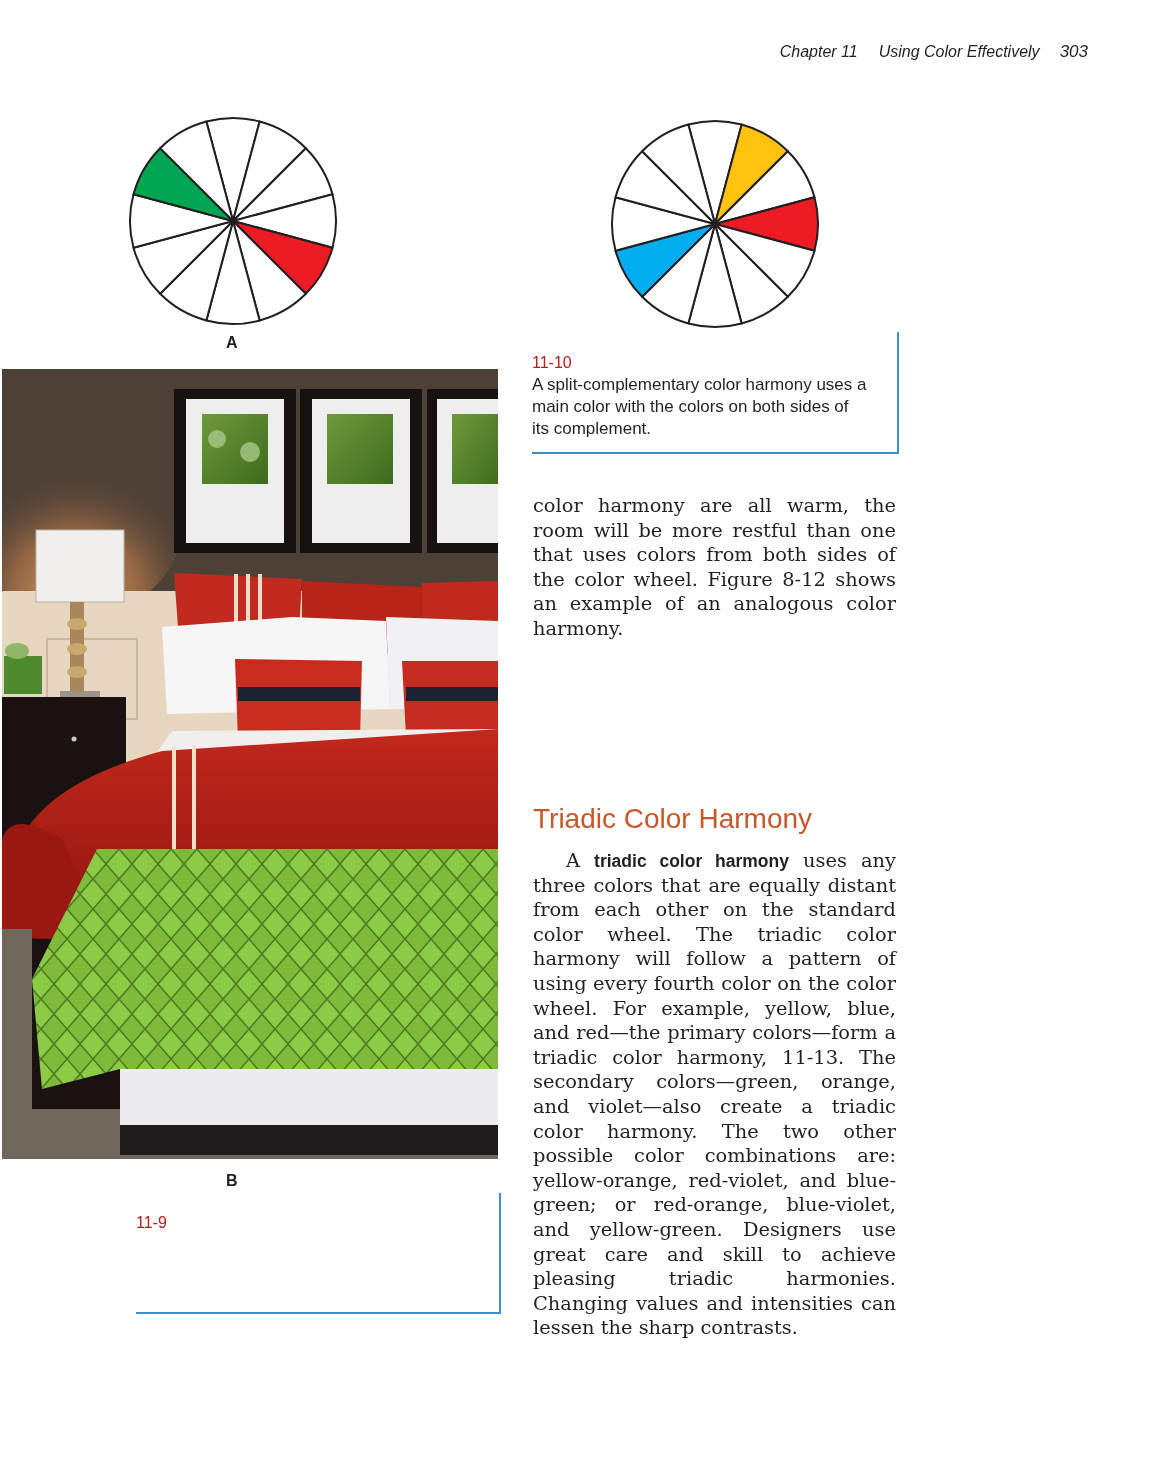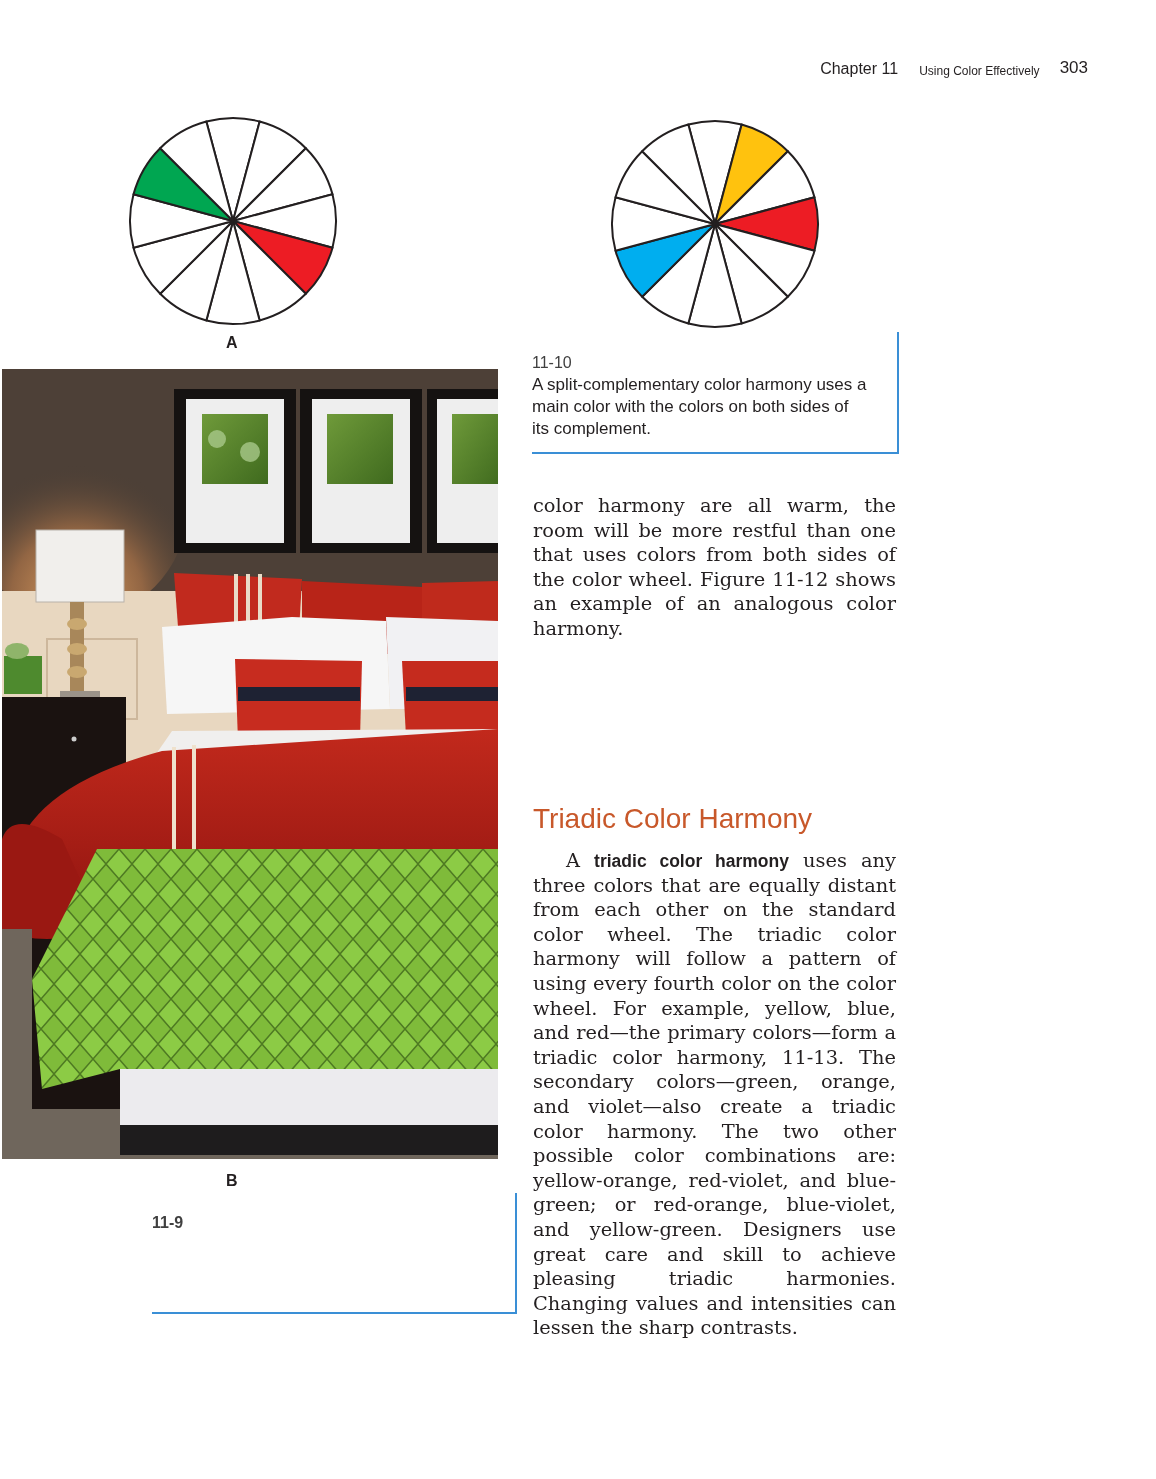--- a/index.html
+++ b/index.html
@@ -1,38 +1,38 @@
 <!DOCTYPE html>
 <html><head>
 <meta charset="utf-8">
 <style>
   html, body { margin: 0; padding: 0; background: #ffffff; }
   body { width: 1156px; height: 1479px; position: relative; overflow: hidden; }
   .running-head {
-    position: absolute; right: 68px; top: 58px;
+    position: absolute; right: 68px; top: 42px;
     font-family: "Liberation Sans", sans-serif; color: #231f20;
-    display: flex; align-items: flex-end; white-space: nowrap;
+    display: flex; align-items: center; white-space: nowrap; font-style: italic;
   }
   .running-head .chap { font-size: 16px; margin-right: 21px; }
-  .running-head .title { font-size: 12px; margin-right: 20px; }
+  .running-head .title { font-size: 16px; margin-right: 20px; }
   .running-head .pg { font-size: 17px; }
   .wheel { position: absolute; }
   .fig-label {
     position: absolute; font-family: "Liberation Sans", sans-serif;
     font-weight: bold; font-size: 16px; color: #231f20;
   }
   .photo {
     position: absolute; left: 2px; top: 369px; width: 496px; height: 790px; overflow: hidden;
     background: #4a3d33;
   }
   .caption {
     position: absolute; font-family: "Liberation Sans", sans-serif; color: #231f20;
     border-right: 2px solid #3a8fd6; border-bottom: 2px solid #3a8fd6; box-sizing: border-box;
   }
-  .caption .num { color: #404040; font-size: 16px; line-height: 22px; }
+  .caption .num { color: #b91c1c; font-size: 16px; line-height: 22px; }
   .caption .text { font-size: 17px; line-height: 22px; }
   .body-col {
     position: absolute; left: 533px; width: 363px;
     font-family: "DejaVu Serif", "Liberation Serif", serif; color: #231f20;
     font-size: 19.4px; line-height: 24.6px; text-align: justify;
   }
   .body-col p { margin: 0; }
   .body-col p.indent { text-indent: 33px; }
   .body-col .bold { font-family: "Liberation Sans", sans-serif; font-weight: bold; font-size: 17.5px; }
   .section-heading {
@@ -175,25 +175,25 @@
     <rect x="118" y="700" width="378" height="56" fill="#ecebee"></rect>
     <rect x="118" y="756" width="378" height="30" fill="#1e1c1d"></rect>
 
     <rect x="0" y="560" width="30" height="230" fill="#6f665c"></rect>
     <rect x="0" y="740" width="118" height="50" fill="#6f665c"></rect>
     <rect x="0" y="786" width="496" height="4" fill="#6f665c"></rect>
   </svg>
 </div>
 <div class="fig-label" style="left:226px; top:1172px;">B</div>
 
-<div class="caption" style="left:152px; top:1193px; width:365px; height:121px; padding-top:19px;font-weight:bold;">
+<div class="caption" style="left:136px; top:1193px; width:365px; height:121px; padding-top:19px;">
   <div class="num">11-9</div>
 </div>
 
 <div class="body-col" style="top:494px;">
-  <p>color harmony are all warm, the room will be more restful than one that uses colors from both sides of the color wheel. Figure 11-12 shows an example of an analogous color harmony.</p>
+  <p>color harmony are all warm, the room will be more restful than one that uses colors from both sides of the color wheel. Figure 8-12 shows an example of an analogous color harmony.</p>
 </div>
 
 <div class="section-heading">Triadic Color Harmony</div>
 
 <div class="body-col" style="top:849px;">
   <p class="indent"><span>A </span><span class="bold">triadic color harmony</span><span> uses any three colors that are equally distant from each other on the standard color wheel. The triadic color harmony will follow a pattern of using every fourth color on the color wheel. For example, yellow, blue, and red—the primary colors—form a triadic color harmony, 11-13. The secondary colors—green, orange, and violet—also create a triadic color harmony. The two other possible color combinations are: yellow-orange, red-violet, and blue-green; or red-orange, blue-violet, and yellow-green. Designers use great care and skill to achieve pleasing triadic harmonies. Changing values and intensities can lessen the sharp contrasts.</span></p>
 </div>
 
 </body></html>

